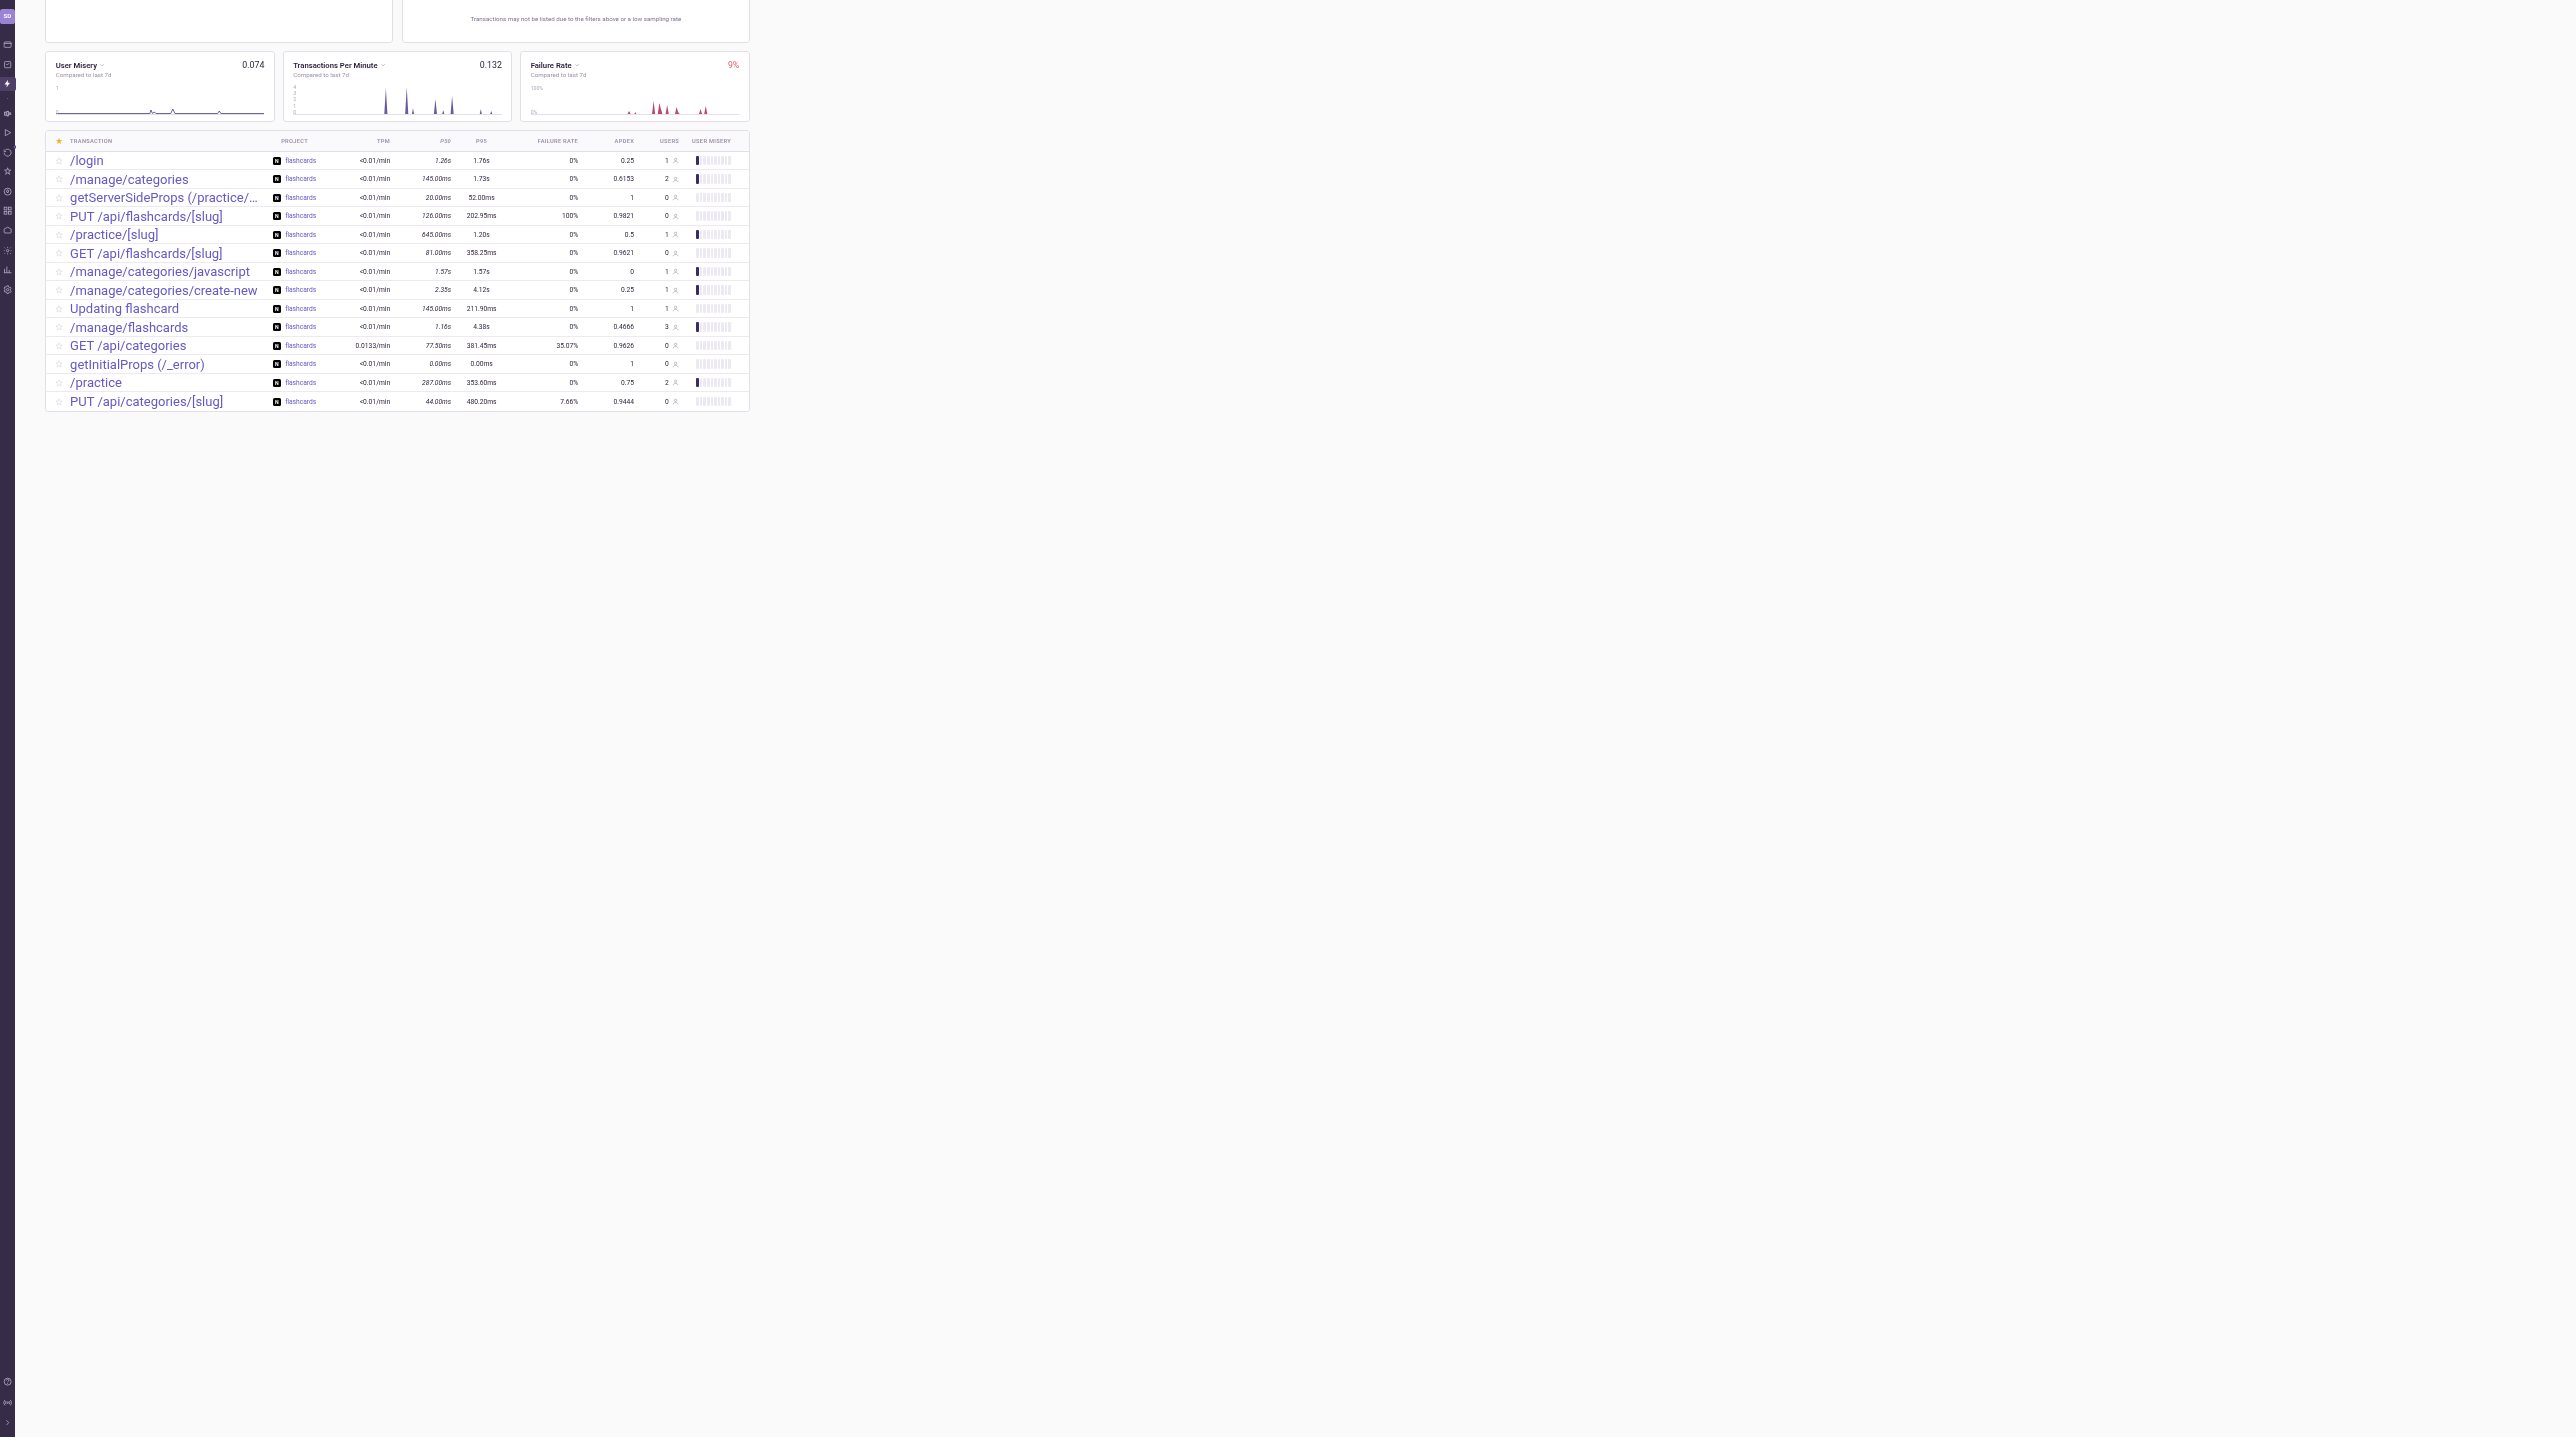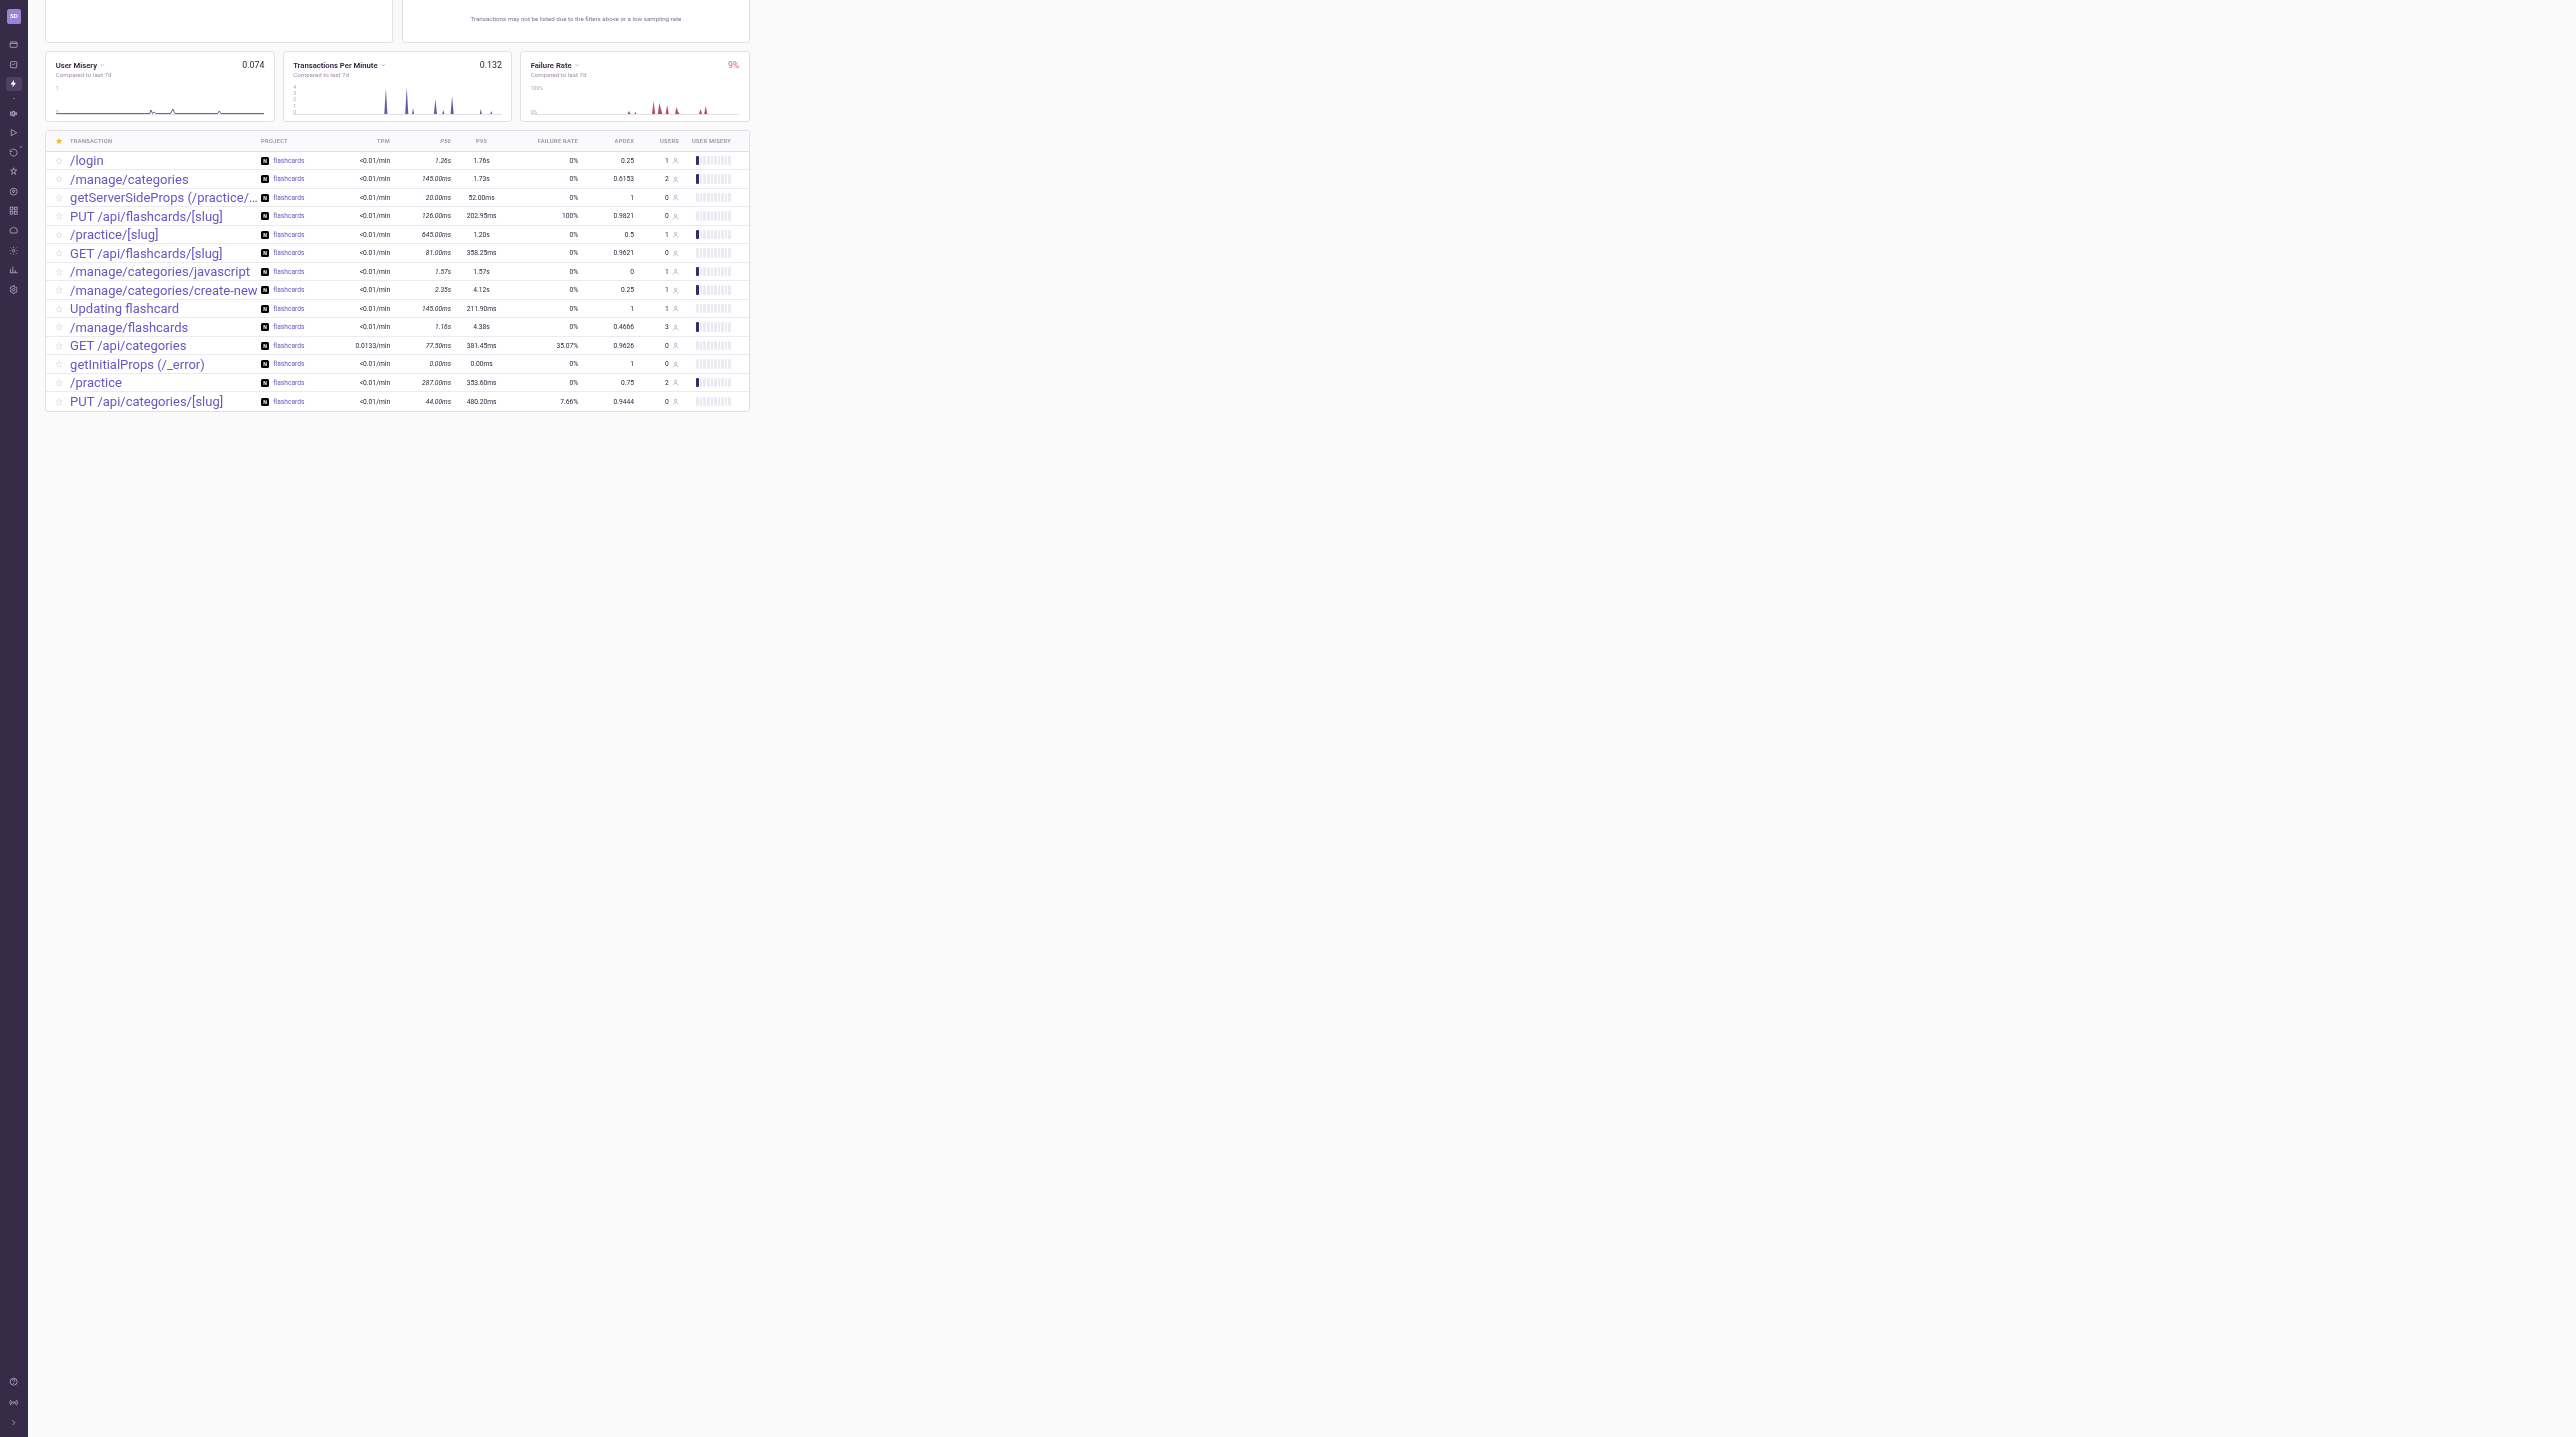--- a/index.html
+++ b/index.html
@@ -1,18 +1,18 @@
 <!DOCTYPE html>
 <html style="font-size:8.2px"><head>
 <meta charset="utf-8">
 <style>
 * { box-sizing: border-box; margin: 0; padding: 0; }
 body { font-family: -apple-system, BlinkMacSystemFont, "Segoe UI", Roboto, sans-serif; background: #fafafb; color: #2b1d38; font-size: 7.2px; width: 762px; height: 418px; overflow: hidden; position: relative; }
 
-.sidebar { position: fixed; left: 0; top: 0; width: 28px; height: 100%; background: #372c47; display: flex; flex-direction: column; align-items: center; padding-top: 9.3px; z-index: 10; }
+.sidebar { position: fixed; left: 0; top: 0; width: 15px; height: 100%; background: #372c47; display: flex; flex-direction: column; align-items: center; padding-top: 9.3px; z-index: 10; }
 .sidebar .avatar { width: 14.4px; height: 14.4px; border-radius: 2.6px; background: #9b82d5; color: #fff; font-size: 6.2px; font-weight: 600; display: flex; align-items: center; justify-content: center; margin-bottom: 14.4px; }
 .sidebar .nav-items { display: flex; flex-direction: column; gap: 6.2px; align-items: center; width: 100%; }
 .sidebar .nav-icon { width: 16.5px; height: 13.4px; display: flex; align-items: center; justify-content: center; color: #b9aed0; border-radius: 2.6px; cursor: pointer; position: relative; }
 .sidebar .nav-icon.active { background: #4f3f66; color: #fff; }
 .sidebar .nav-icon.active::before { content:""; position: absolute; left: -7.2px; width: 1.5px; height: 13.4px; background: #a084e6; border-radius: 1px; }
 .sidebar .nav-icon svg { width: 9.3px; height: 9.3px; }
 .sidebar .dot-badge { position: absolute; top: -0.5px; right: -0.5px; width: 3.6px; height: 3.6px; background: #6c5fc7; border-radius: 50%; border: 0.5px solid #372c47; }
 .sidebar .dot-sep { width: 1.5px; height: 1.5px; background: #7a6e8f; border-radius: 50%; margin: 1px 0; }
 .sidebar .bottom { margin-top: auto; margin-bottom: 7.2px; display: flex; flex-direction: column; gap: 7.2px; align-items: center; }
 
@@ -35,21 +35,21 @@
 .table-wrap { background: #fff; border: 0.5px solid #e3dfe9; border-radius: 3.1px; overflow: hidden; }
 .table-header { display: flex; align-items: center; padding: 0 8.2px; height: 20.6px; background: #faf9fb; border-bottom: 0.5px solid #e3dfe9; }
 .table-header .th { font-size: 5.7px; font-weight: 600; color: #9b90a8; letter-spacing: 0.3px; text-transform: uppercase; }
 .table-row { display: flex; align-items: center; padding: 0 8.2px; height: 18.5px; border-bottom: 0.5px solid #ede9f2; }
 .table-row:last-child { border-bottom: none; }
 
 .col-star { width: 15.5px; display: flex; align-items: center; color: #d4cedd; }
 .col-star svg { width: 8.2px; height: 8.2px; }
 .col-star.filled { color: #f1b71c; }
 .col-tx { width: 191px; color: #6559c5; cursor: pointer; font-size: 13px; overflow: hidden; text-overflow: ellipsis; white-space: nowrap; }
-.col-proj { width: 67px; display: flex; align-items: center; gap: 4.1px; color: #6559c5; font-size: 6.7px; cursor: pointer; }
+.col-proj { width: 67px; display: flex; align-items: center; gap: 4.1px; color: #6559c5; font-size: 6.7px; cursor: pointer; justify-content: center; }
 .col-proj .proj-badge { width: 8.2px; height: 8.2px; background: #000; color: #fff; border-radius: 1.5px; display: flex; align-items: center; justify-content: center; font-size: 5.2px; font-weight: 700; }
 .col-num { text-align: right; font-size: 6.7px; color: #2b1d38; }
 .col-tpm { width: 62px; }
 .col-p50 { width: 61px; font-style: italic; }
 .col-p95 { width: 61px; text-align: center; }
 .col-fail { width: 66px; }
 .col-apdex { width: 56px; padding-left: 35px; }
 .col-users { width: 45px; display: flex; align-items: center; justify-content: flex-end; gap: 3.1px; color: #2b1d38; font-size: 6.7px; }
 .col-users svg { width: 7.2px; height: 7.2px; color: #9b90a8; }
 .col-misery { width: 52px; display: flex; align-items: center; justify-content: flex-end; gap: 1px; padding-left: 14.4px; }

